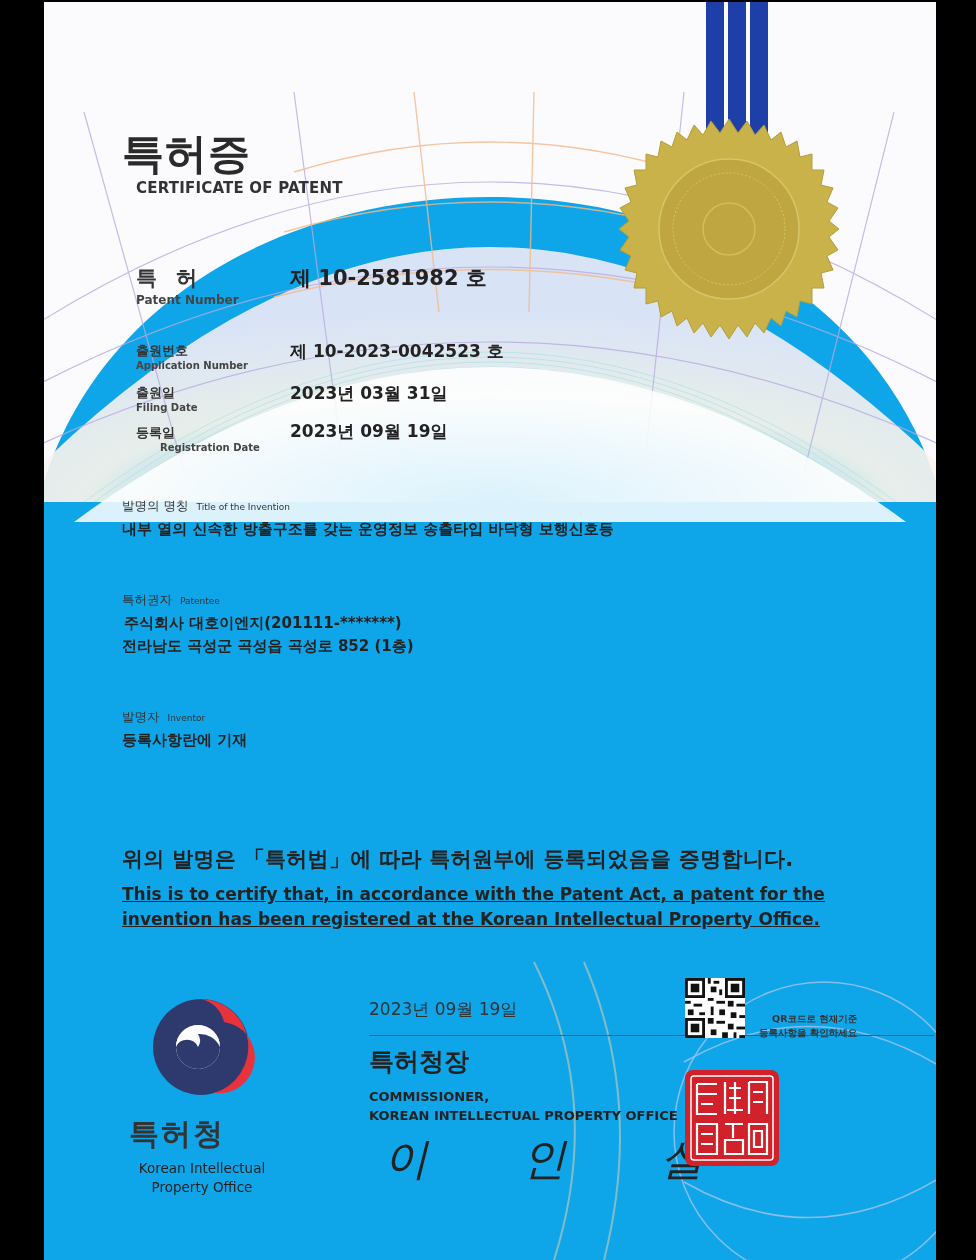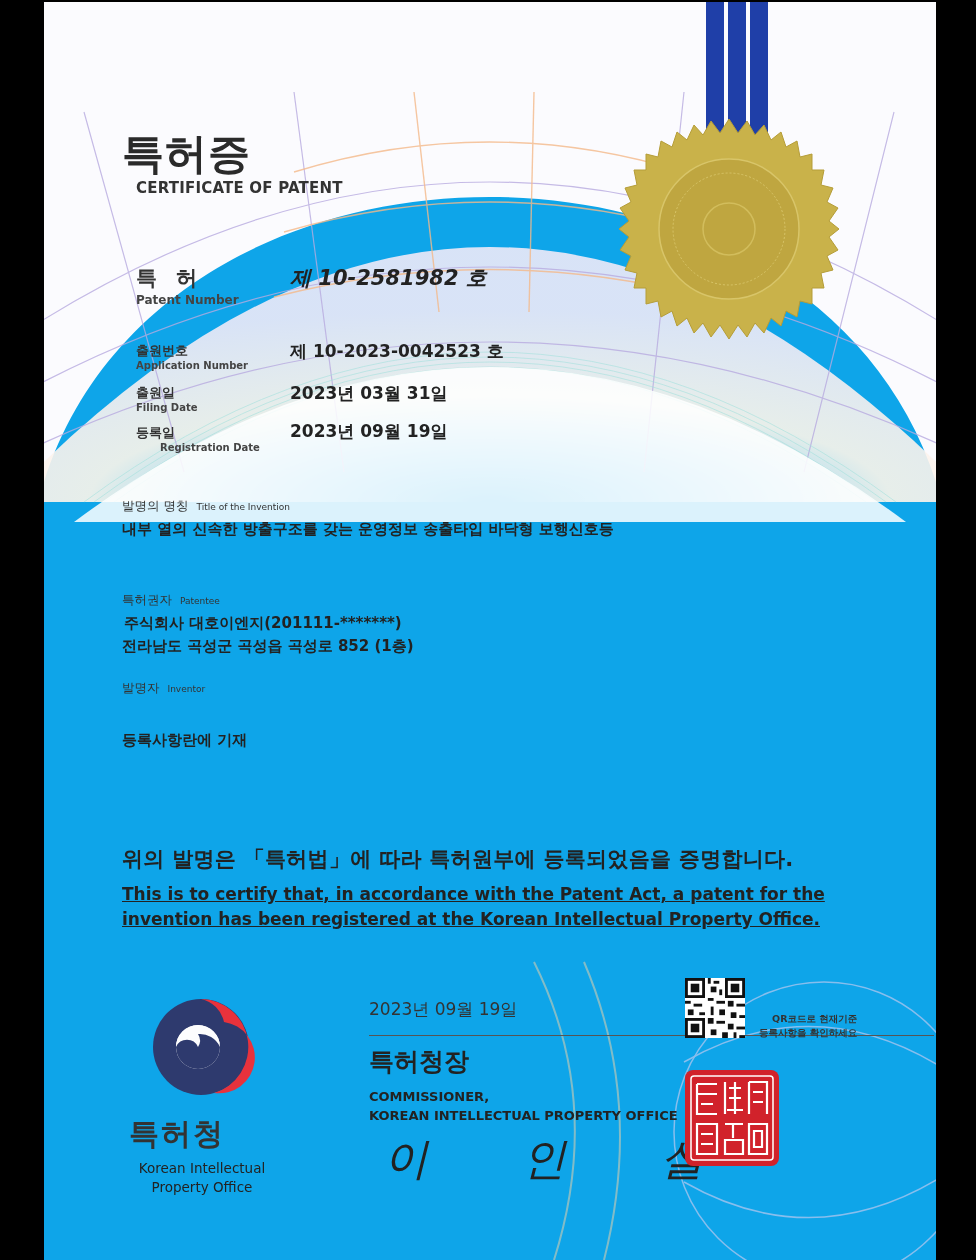--- a/index.html
+++ b/index.html
@@ -8,21 +8,21 @@
   .paper { position:absolute; left:44px; top:2px; width:892px; height:1258px; background:#0ea5e9; overflow:hidden; }
   .bg { position:absolute; left:0; top:0; }
   .abs { position:absolute; white-space:nowrap; }
   .title-ko { left:78px; top:124px; font-size:42px; font-weight:bold; letter-spacing:1px; color:#2a2a2a; }
   .title-en { left:92px; top:177px; font-size:15px; font-weight:bold; color:#333; letter-spacing:0.2px; }
   .lbl-ko { font-size:13px; font-weight:bold; color:#333; }
   .lbl-ko.big { font-size:21px; letter-spacing:6px; }
   .lbl-en { font-size:10px; font-weight:bold; color:#444; }
   .lbl-en.big { font-size:12px; }
   .val { font-size:17px; font-weight:bold; color:#222; }
-  .val.big { font-size:21px;font-style:italic; }
+  .val.big { font-size:21px; }
   .sec-lbl { font-size:12.5px; color:#333; }
   .sec-lbl small { font-size:9px; margin-left:8px; }
   .sec-val { font-size:15px; font-weight:bold; color:#222; line-height:22px; }
   .cert-ko { left:78px; top:843px; font-size:21px; font-weight:bold; color:#222; letter-spacing:0.3px; }
   .cert-en { left:78px; top:880px; font-size:17px; font-weight:bold; color:#222; line-height:25px; white-space:normal; width:760px;text-decoration:underline; }
   .issue-date { left:325px; top:996px; font-size:17px; color:#333; }
   .divider { position:absolute; left:325px; top:1033px; width:565px; height:1px; background:#555; }
   .commissioner-ko { left:325px; top:1043px; font-size:25px; font-weight:bold; color:#222; }
   .commissioner-en { left:325px; top:1085px; font-size:13px; font-weight:bold; color:#222; line-height:19px; }
   .qr-caption { left:715px; top:1010px; font-size:9.5px; font-weight:bold; color:#333; text-align:right; line-height:14px; }
@@ -115,21 +115,21 @@
     <span>발명의 명칭</span><small>Title of the Invention</small>
   </div>
   <div class="abs sec-val" style="left:78px;top:516px;">내부 열의 신속한 방출구조를 갖는 운영정보 송출타입 바닥형 보행신호등</div>
 
   <div class="abs sec-lbl" style="left:78px;top:590px;">
     <span>특허권자</span><small>Patentee</small>
   </div>
   <div class="abs sec-val" style="left:80px;top:610px;">주식회사 대호이엔지(201111-*******)</div>
   <div class="abs sec-val" style="left:78px;top:633px;">전라남도 곡성군 곡성읍 곡성로  852 (1층)</div>
 
-  <div class="abs sec-lbl" style="left:78px;top:678px;">
+  <div class="abs sec-lbl" style="left:78px;top:707px;">
     <span>발명자</span><small>Inventor</small>
   </div>
   <div class="abs sec-val" style="left:78px;top:727px;">등록사항란에 기재</div>
 
   <div class="abs cert-ko">위의 발명은 「특허법」에 따라 특허원부에 등록되었음을 증명합니다.</div>
   <div class="abs cert-en">This is to certify that, in accordance with the Patent Act, a patent for the invention has been registered at the Korean Intellectual Property Office.</div>
 
   <svg style="position:absolute;left:102px;top:990px;" width="110" height="110" viewBox="0 0 110 110">
     <circle cx="55" cy="55" r="48" fill="#2e3a6e"></circle>
     <path d="M55,7 A48,48 0 0 1 68,101 A30,30 0 0 0 78,30 A30,30 0 0 0 55,7 Z" fill="#e8323c"></path>

